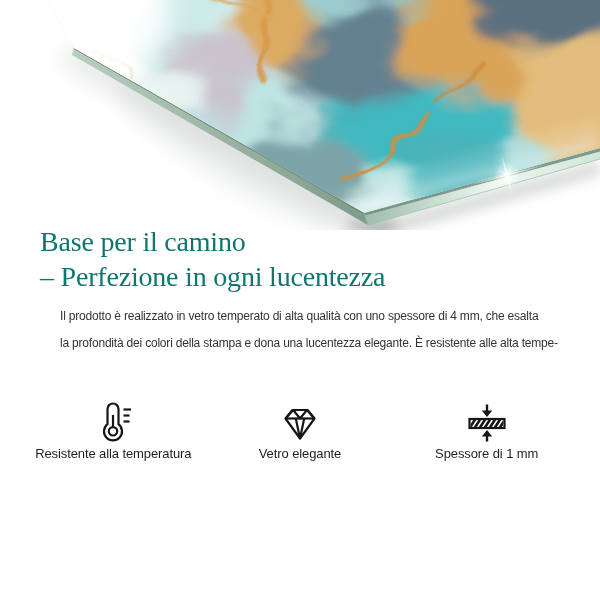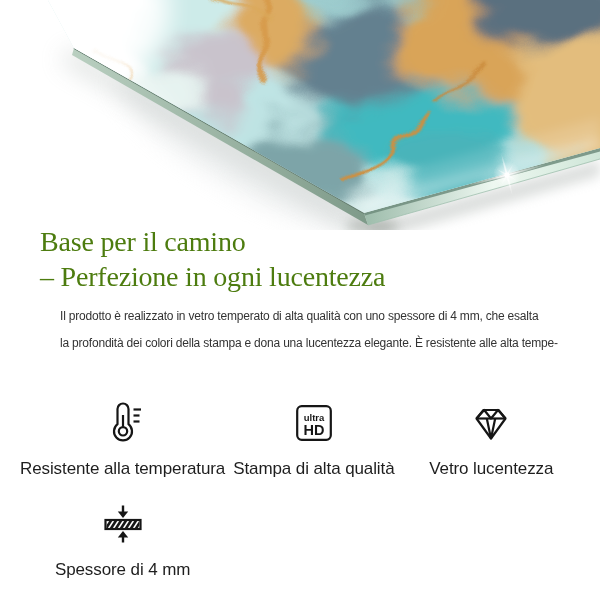--- a/index.html
+++ b/index.html
@@ -8,38 +8,38 @@
     font-family:"Liberation Sans",sans-serif;
     -webkit-font-smoothing:antialiased;
   }
   .page{position:relative;width:600px;height:600px;overflow:hidden;background:#fff;}
 
   .hero{position:absolute;left:0;top:0;width:600px;height:230px;}
 
   .title{
     position:absolute;left:40px;top:224px;margin:0;
     font-family:"Liberation Serif","DejaVu Serif",serif;
-    font-weight:400;font-size:28px;line-height:35px;color:#4d7c0f;
+    font-weight:400;font-size:28px;line-height:35px;color:#0f766e;
     letter-spacing:-0.2px;
   }
 
   .desc{
     position:absolute;left:52px;top:303px;width:548px;
     font-size:12px;line-height:27px;letter-spacing:-0.2px;color:#333333;margin-left:8px;
   }
   .desc .line{white-space:nowrap;}
 
   .features{
     position:absolute;left:20px;top:400px;width:560px;
     display:grid;grid-template-columns:repeat(3,1fr);row-gap:22px;
   }
   .feature{display:flex;flex-direction:column;align-items:center;}
   .icon-box{height:46px;display:flex;align-items:center;justify-content:center;}
   .feature-label{
-    margin-top:13px;font-size:17px;letter-spacing:-0.1px;color:#1e1e1e;
+    margin-top:0;font-size:13px;letter-spacing:-0.1px;color:#1e1e1e;
     white-space:nowrap;
   }
   .ic{stroke:#161616;fill:none;stroke-width:2.2;}
 </style>
 </head>
 <body>
 
 <div class="page">
 
   <div class="hero">
@@ -168,42 +168,32 @@
           <circle class="ic" cx="22" cy="31.3" r="4.2" stroke-width="2"></circle>
           <line class="ic" x1="22" y1="15" x2="22" y2="26.8" stroke-width="2"></line>
           <line class="ic" x1="32.5" y1="9.5" x2="40" y2="9.5"></line>
           <line class="ic" x1="32.5" y1="15.5" x2="38.5" y2="15.5"></line>
           <line class="ic" x1="32.5" y1="21.5" x2="38.5" y2="21.5"></line>
         </svg>
       </div>
       <div class="feature-label">Resistente alla temperatura</div>
     </div>
 
-    <div class="feature">
-      <div class="icon-box">
-        <svg width="40" height="40" viewBox="0 0 40 40">
-          <rect class="ic" x="3.2" y="3.2" width="33.6" height="33.6" rx="4.5" stroke-width="2.6"></rect>
-          <text x="20" y="17.5" text-anchor="middle" font-size="9.5" font-weight="bold" fill="#161616" font-family="Liberation Sans, sans-serif">ultra</text>
-          <text x="20" y="31.5" text-anchor="middle" font-size="14.5" font-weight="bold" fill="#161616" font-family="Liberation Sans, sans-serif">HD</text>
-        </svg>
-      </div>
-      <div class="feature-label">Stampa di alta qualità</div>
-    </div>
 
 
     <div class="feature">
       <div class="icon-box">
         <svg width="42" height="37" viewBox="0 0 42 37">
           <path class="ic" stroke-linejoin="round" d="M6.5,13.5 L13.5,5 H28.5 L35.5,13.5 L21,33.5 Z"></path>
           <path class="ic" stroke-width="1.8" d="M6.5,13.5 H35.5"></path>
           <path class="ic" stroke-width="1.8" stroke-linejoin="round" d="M6.5,13.5 L14.2,5 L21,13.5 L28,5 L35.5,13.5"></path>
           <path class="ic" stroke-width="1.6" d="M16.8,13.5 L21,33.5 M25.2,13.5 L21,33.5"></path>
         </svg>
       </div>
-      <div class="feature-label">Vetro lucentezza</div>
+      <div class="feature-label">Vetro elegante</div>
     </div>
 
 
     <div class="feature">
       <div class="icon-box">
         <svg width="40" height="40" viewBox="0 0 40 40">
           <defs>
               <clipPath id="barClip">
                 <rect x="3.6" y="17.1" width="32.8" height="6.8"></rect>
               </clipPath>
@@ -217,17 +207,17 @@
             <line x1="22" y1="26" x2="29" y2="15"></line>
             <line x1="27" y1="26" x2="34" y2="15"></line>
             <line x1="32" y1="26" x2="39" y2="15"></line>
           </g>
           <line x1="20" y1="1.5" x2="20" y2="8.5" stroke="#161616" stroke-width="2.4"></line>
           <polygon points="14.8,7.5 25.2,7.5 20,14" fill="#161616"></polygon>
           <line x1="20" y1="38.5" x2="20" y2="33" stroke="#161616" stroke-width="2.4"></line>
           <polygon points="14.8,33.5 25.2,33.5 20,27" fill="#161616"></polygon>
         </svg>
       </div>
-      <div class="feature-label">Spessore di 4 mm</div>
+      <div class="feature-label">Spessore di 1 mm</div>
     </div>
 
   </div>
 </div>
 
 </body></html>

